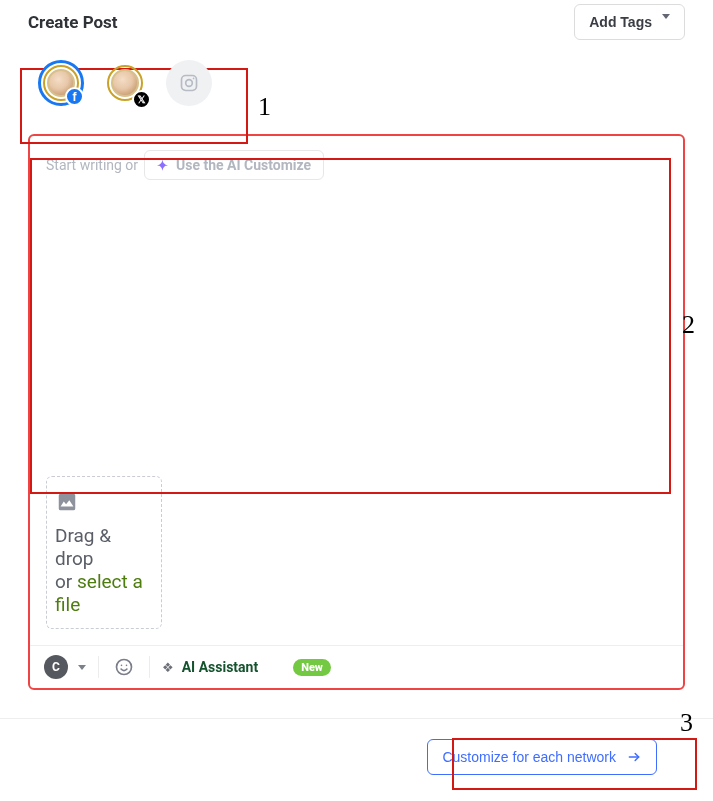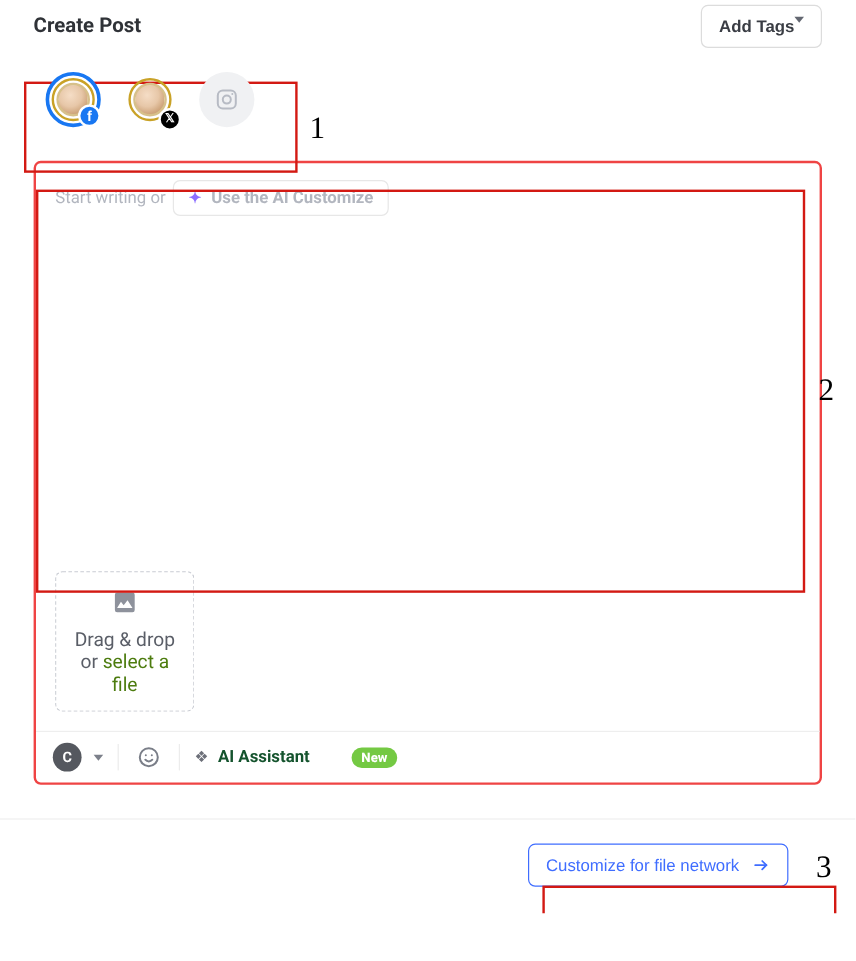--- a/index.html
+++ b/index.html
@@ -23,20 +23,21 @@
   .add-tags-btn {
     border: 1px solid #dcdcdc;
     background: #fff;
     border-radius: 6px;
     padding: 9px 14px;
     font-size: 14px;
     font-weight: 600;
     color: #3a3d44;
     display: inline-flex;
     align-items: flex-start;
+    gap: 10px;
     cursor: pointer;
   }
   .caret-down {
     width: 0; height: 0;
     border-left: 4px solid transparent;
     border-right: 4px solid transparent;
     border-top: 5px solid #636771;
   }
 
   
@@ -136,22 +137,22 @@
     color: #8d6fff;
     font-size: 13px;
   }
 
   .media-dropzone {
     margin: 12px 16px 16px 16px;
     width: 116px;
     padding: 14px 8px 12px 8px;
     border: 1px dashed #c9ccd3;
     border-radius: 6px;
-    text-align: center;
-    font-size: 16px;
+    text-align: left;
+    font-size: 19px;
     color: #5a5e67;
     cursor: pointer;
   }
   .media-dropzone .pic-icon { color: #8e929c; margin-bottom: 6px; }
   .link { color: #4d7c0f; cursor: pointer; }
 
   .composer-toolbar {
     border-top: 1px solid #eee;
     padding: 8px 14px;
     display: flex;
@@ -309,21 +310,21 @@
     </div>
   </div>
 
   <div class="bottom-divider"></div>
 
   <div class="ann-num n3">3</div>
   <div class="ann-box ann3"></div>
 
   <div class="bottom-row">
     <button class="customize-btn">
-      <span>Customize for file network</span>
+      <span>Customize for each network</span>
       <span class="arrow-right">
         <svg width="16" height="14" viewBox="0 0 24 24" fill="none" stroke="#3f6dff" stroke-width="2.5" stroke-linecap="round" stroke-linejoin="round">
           <line x1="4" y1="12" x2="20" y2="12"></line>
           <polyline points="14 6 20 12 14 18"></polyline>
         </svg>
       </span>
     </button>
   </div>
 
 </div>

